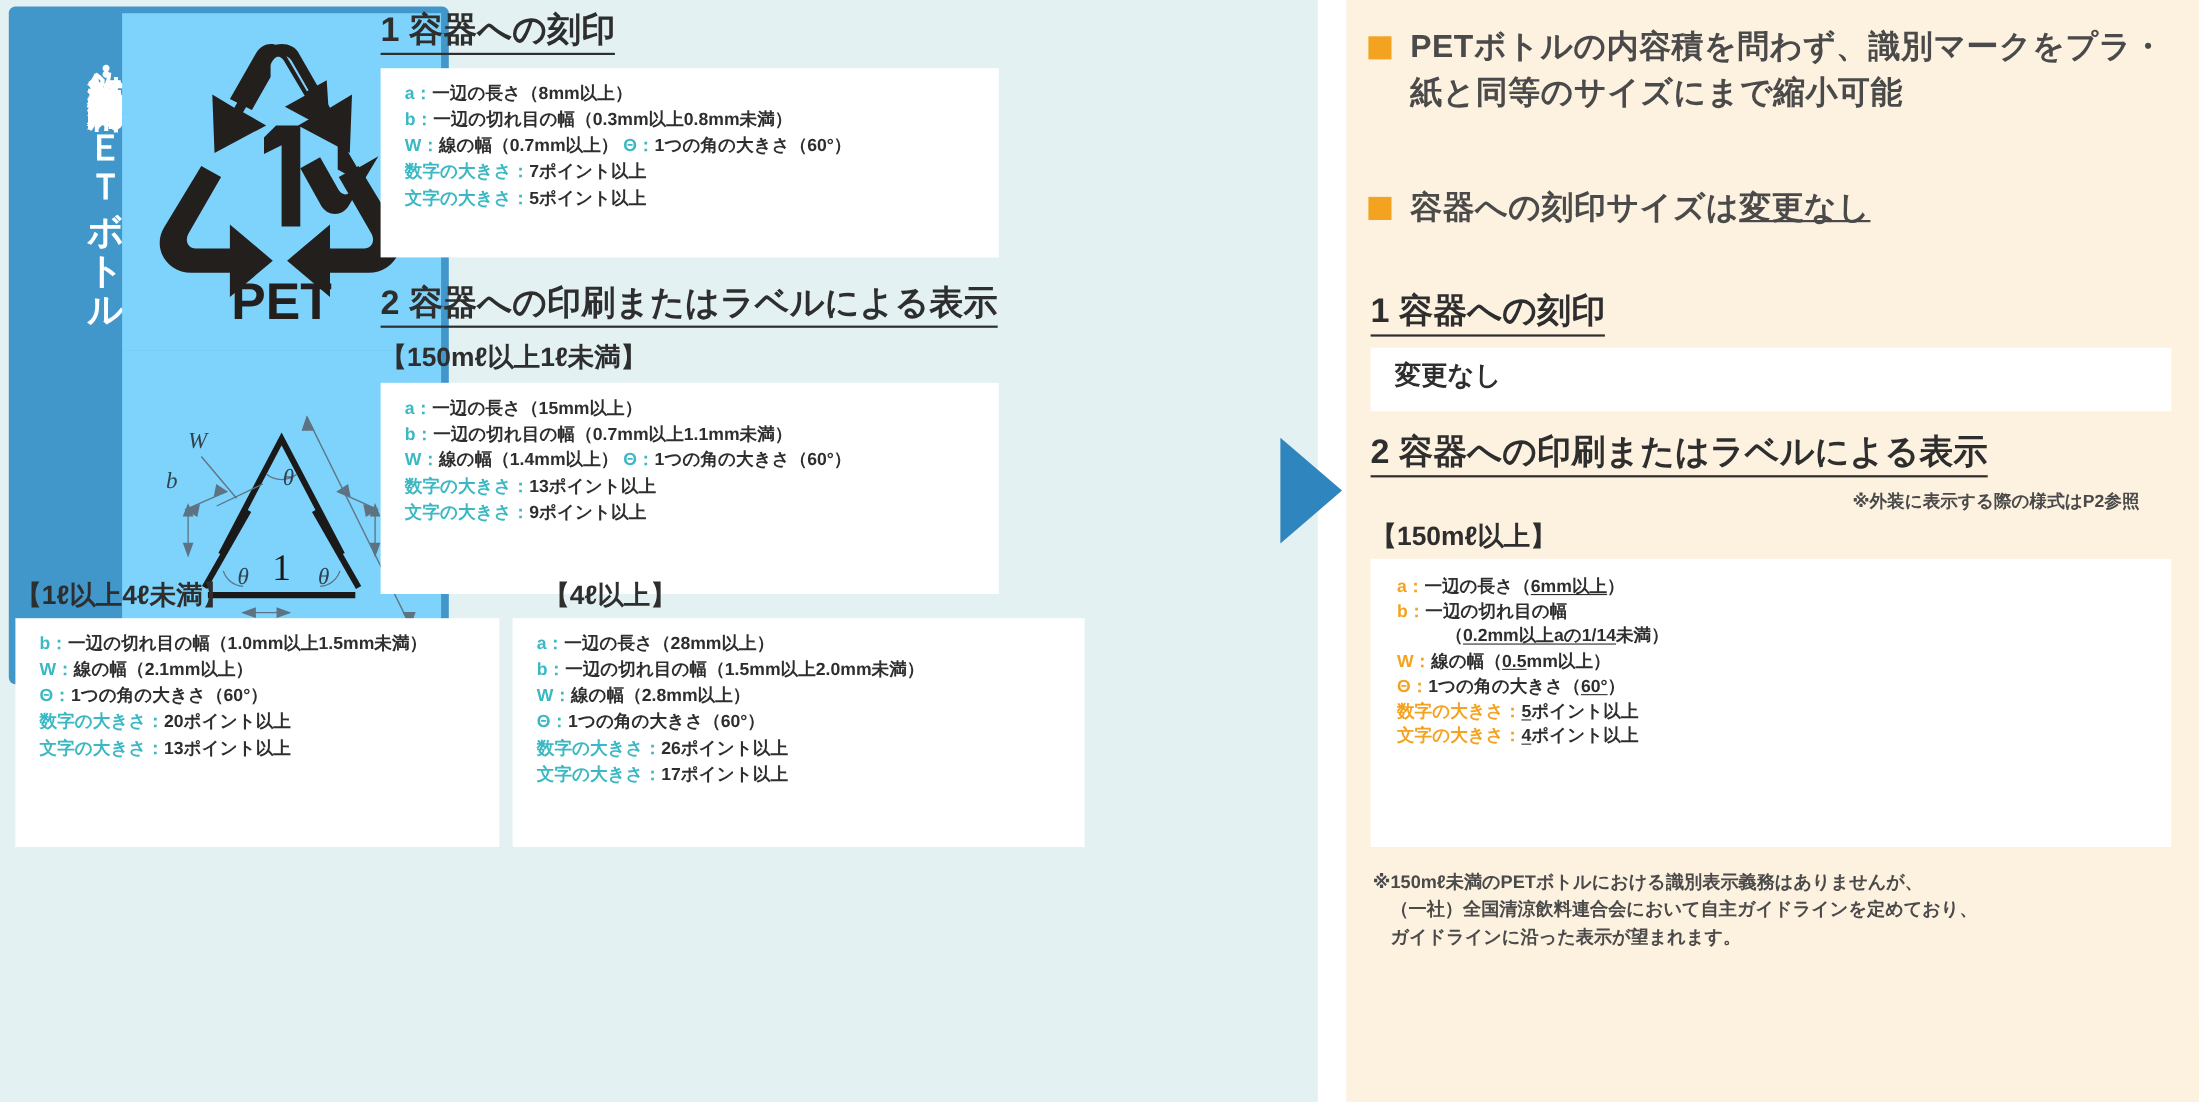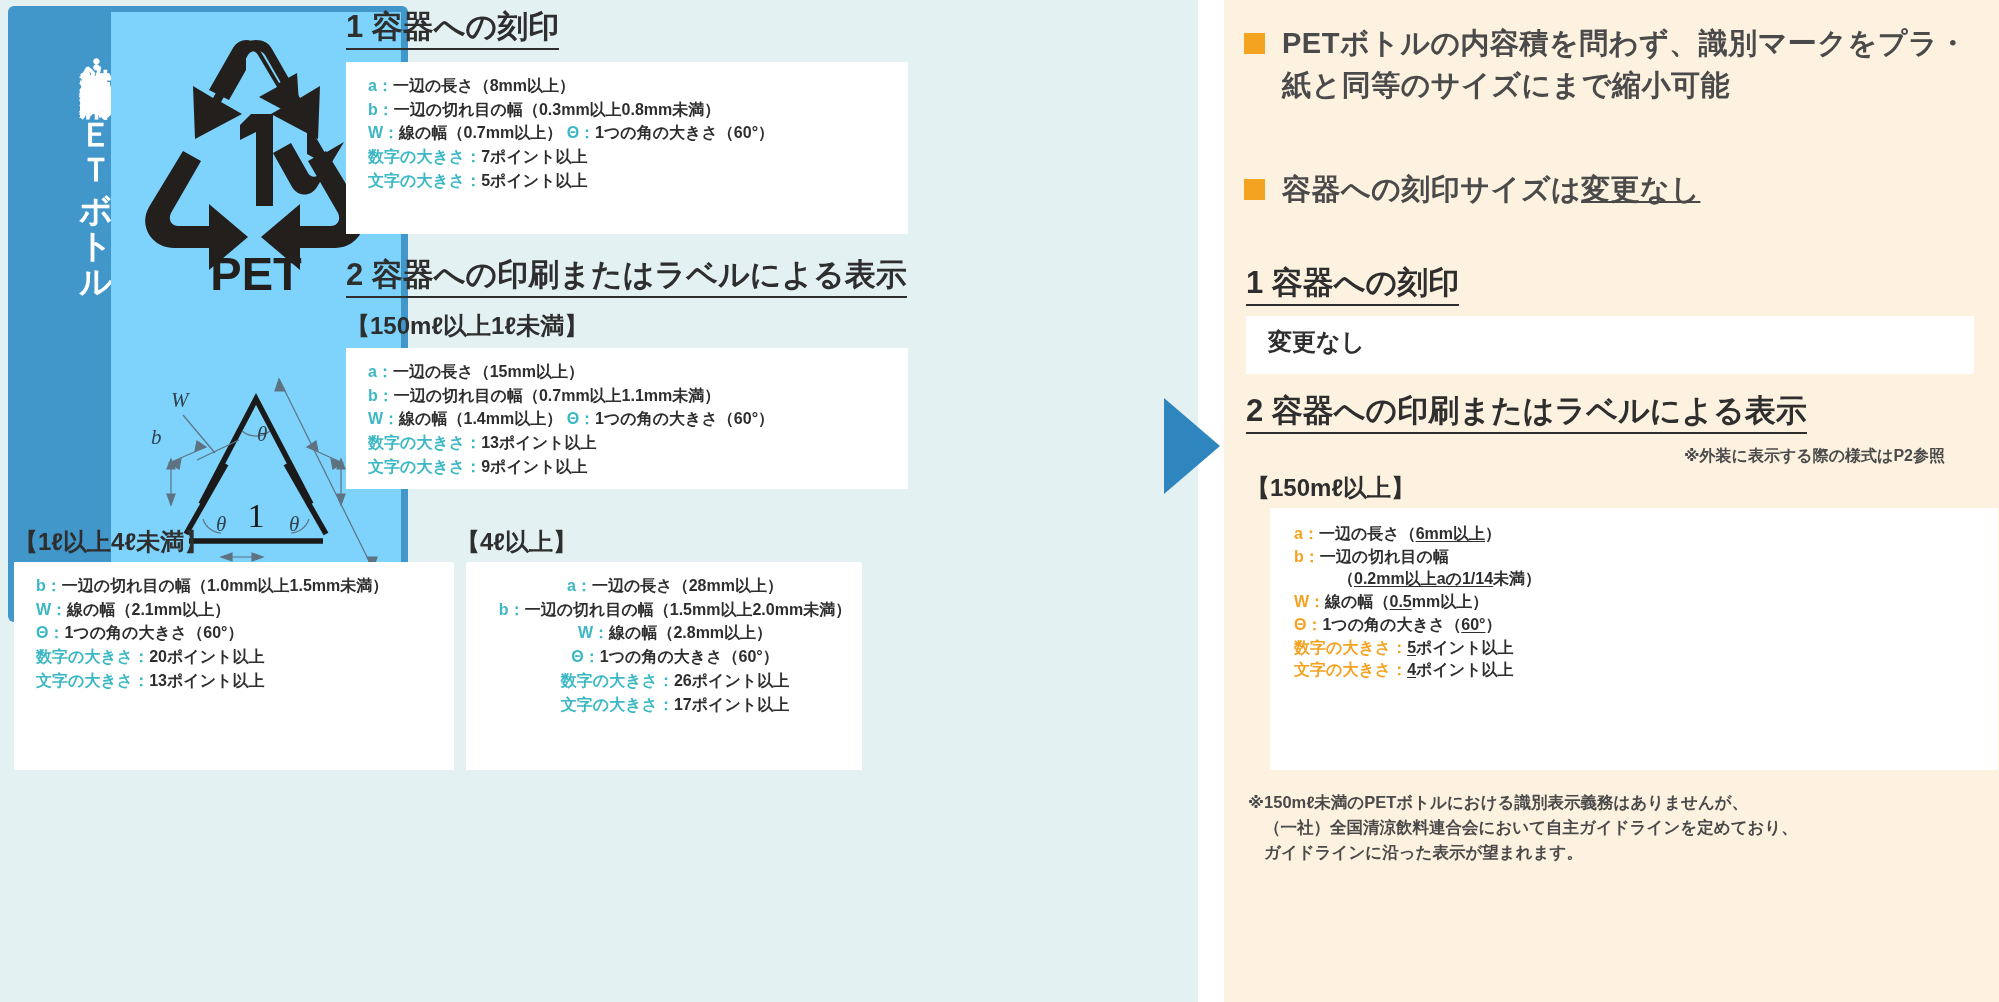--- a/index.html
+++ b/index.html
@@ -103,26 +103,26 @@
   .spec-line .key-o     { color: #f4a321; }
   .spec-line .whole-c   { color: #3bb8c3; }
   .spec-line .whole-o   { color: #f4a321; }
   .u { text-decoration: underline; text-underline-offset: 2px; }
 
   
   #sec1-head  { position:absolute; left:346px; top:8px; }
   #box1       { position:absolute; left:346px; top:62px; width:562px; height:172px; }
   #sec2-head  { position:absolute; left:346px; top:256px; }
   #range1     { position:absolute; left:346px; top:312px; }
-  #box2       { position:absolute; left:346px; top:348px; width:562px; height:141px; }
+  #box2       { position:absolute; left:346px; top:348px; width:562px; height:192px; }
 
   #range2     { position:absolute; left:14px; top:528px; }
   #box3       { position:absolute; left:14px; top:562px; width:440px; height:208px; }
-  #range3     { position:absolute; left:456px; top:528px; }
-  #box4       { position:absolute; left:466px; top:562px; width:396px; height:208px;text-align:center; }
+  #range3     { position:absolute; left:494px; top:528px; }
+  #box4       { position:absolute; left:466px; top:562px; width:520px; height:208px; }
 
   .pad-list { padding: 13px 0 0 22px; }
   .pad-list .spec-line + .spec-line { margin-top: 1px; }
 
   
   .arrow {
     position: absolute;
     left: 1164px; top: 398px;
     width: 0; height: 0;
     border-top: 48px solid transparent;
@@ -376,21 +376,21 @@
     <div id="r-box1" class="wbox" style="padding:11px 0 0 22px;">
       <div class="rbox-line">変更なし</div>
     </div>
 
     <div id="r-sec2-head" class="sec-head">2 容器への印刷またはラベルによる表示</div>
 
     <div id="r-note">※外装に表示する際の様式はP2参照</div>
 
     <div id="r-range" class="range-head">【150mℓ以上】</div>
 
-    <div id="r-box2" class="wbox" style="padding:15px 0 0 24px;margin-left:24px;">
+    <div id="r-box2" class="wbox" style="padding:15px 0 0 24px;">
       <div class="spec-line">
         <span class="key-o">a</span><span class="key-o">：</span><span>一辺の長さ（</span><span class="u">6mm以上</span><span>）</span>
       </div>
       <div class="spec-line">
         <span class="key-o">b</span><span class="key-o">：</span><span>一辺の切れ目の幅</span>
       </div>
       <div class="spec-line" style="padding-left:44px;">
         <span>（</span><span class="u">0.2mm以上aの1/14</span><span>未満）</span>
       </div>
       <div class="spec-line">

